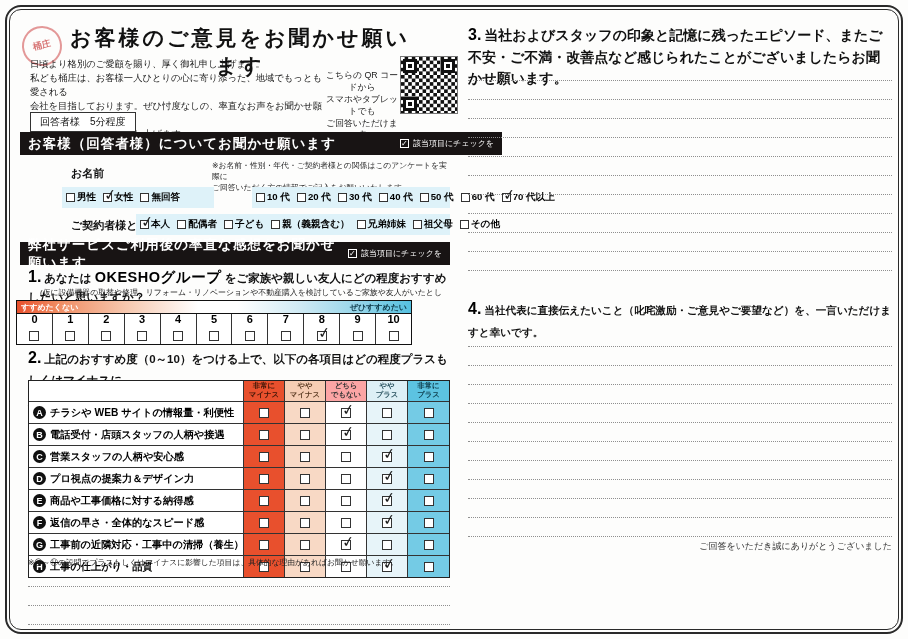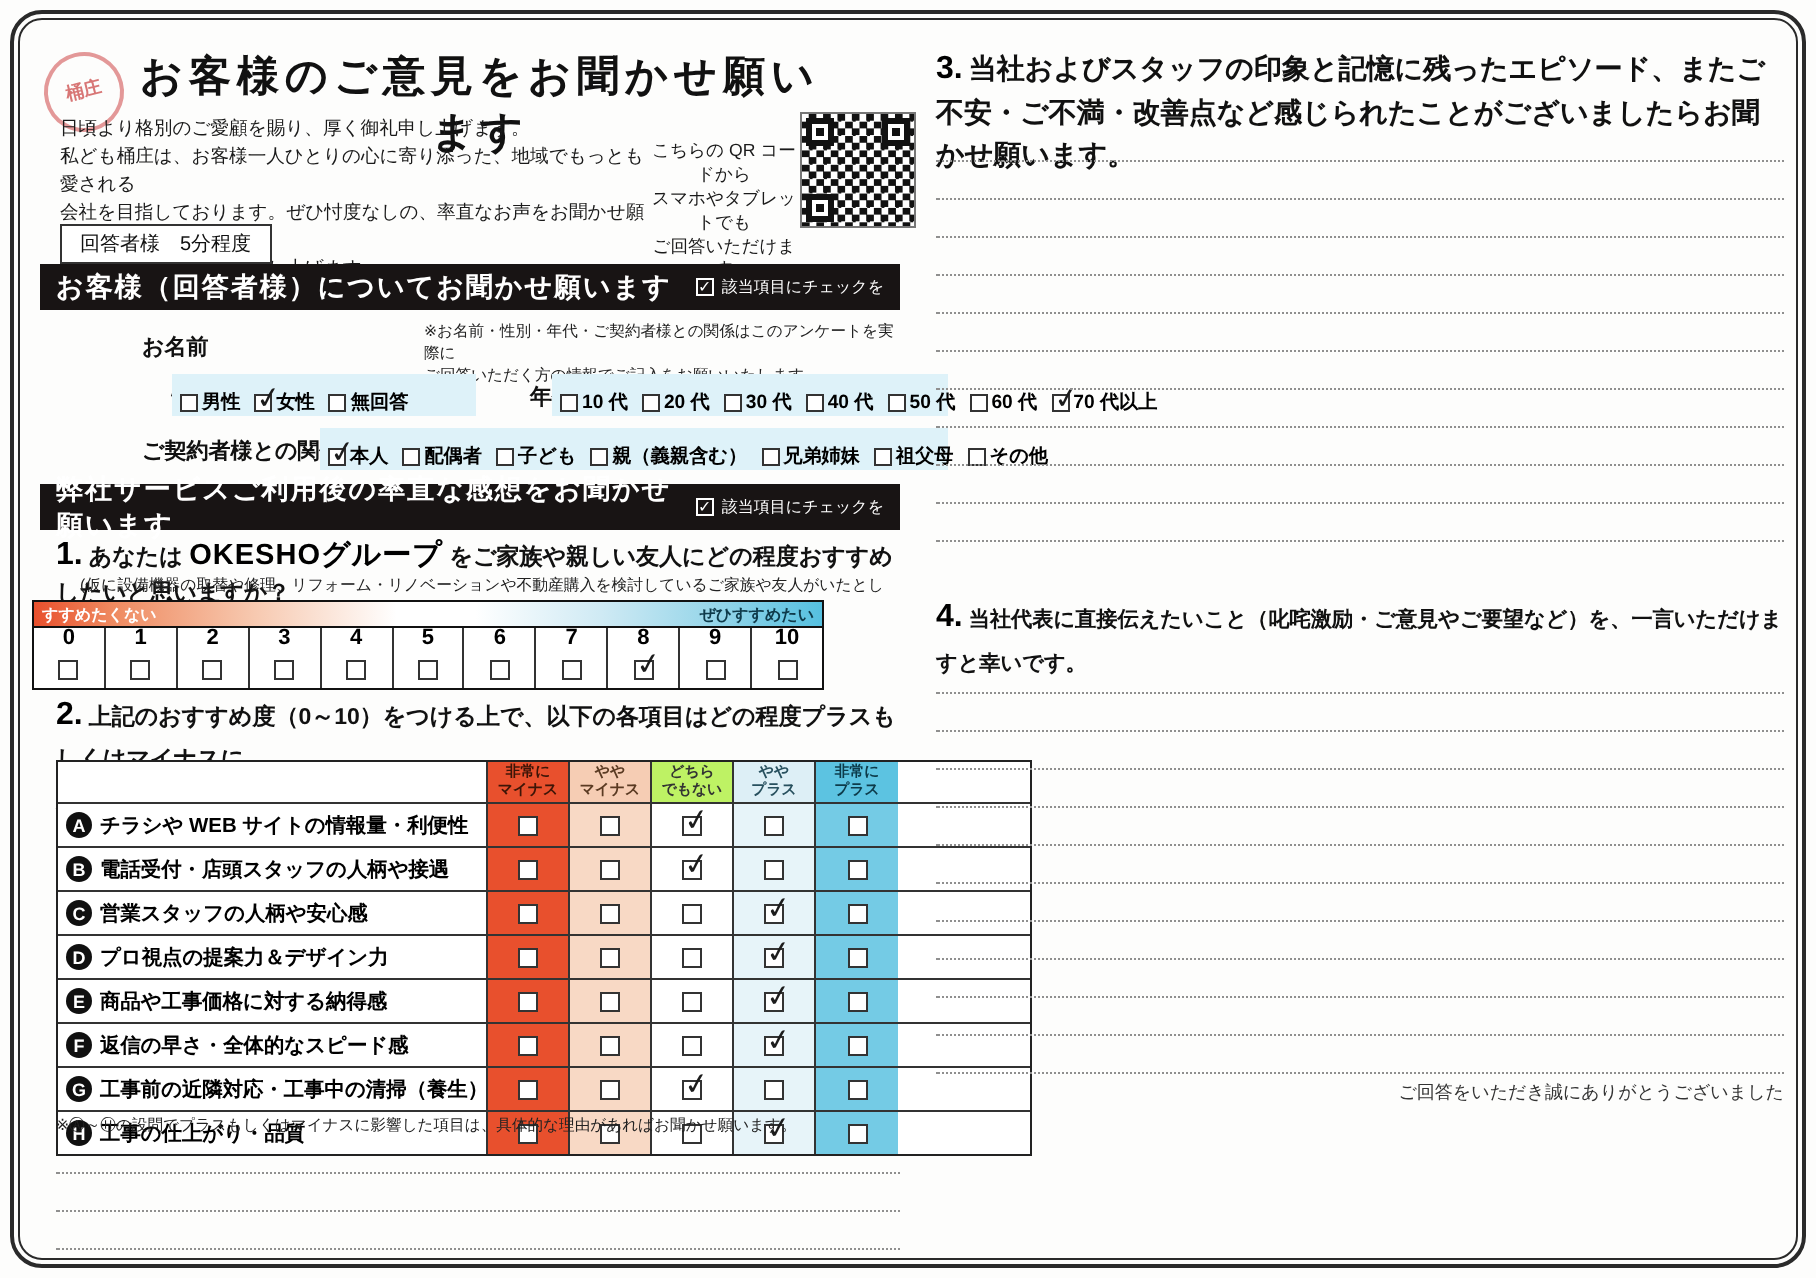--- a/index.html
+++ b/index.html
@@ -17,21 +17,21 @@
   .qr{width:58px;height:58px;border:1px solid #777;background:
       repeating-conic-gradient(#111 0% 25%, #fff 0% 50%) 0 0/7.2px 7.2px;position:relative;}
   .finder{position:absolute;width:14px;height:14px;border:3px solid #111;background:#fff;}
   .finder::after{content:"";position:absolute;inset:2px;background:#111;}
   .durbox{border:1.2px solid #333;padding:2px 9px;font-size:10px;color:#111;background:#fff;}
   .secbar{background:#181414;color:#fff;height:23px;display:flex;align-items:center;padding:0 8px;}
   .secbar .t{font-size:13.5px;font-weight:bold;letter-spacing:1px;flex:1;}
   .secbar .note{font-size:8px;display:flex;align-items:center;gap:4px;}
   .baricon{width:9px;height:9px;border:1px solid #fff;display:inline-flex;align-items:center;justify-content:center;font-size:8px;line-height:1;}
   .lbl{font-weight:bold;font-size:11px;color:#111;margin-left:41px;}
-  .strip{background:#def2f9;display:flex;align-items:flex-end;gap:0;padding:0 4px;height:21px;margin-left:24px;}
+  .strip{background:#def2f9;display:flex;align-items:center;gap:0;padding:0 4px;height:21px;}
   .opt{display:flex;align-items:center;margin-right:7px;position:relative;}
   .box{width:9px;height:9px;border:1.1px solid #333;background:#fff;display:inline-block;position:relative;flex:none;}
   .opt .olabel{font-size:9.6px;font-weight:bold;margin-left:2px;white-space:nowrap;}
   .check{position:absolute;top:-8px;left:0px;font-size:15px;font-weight:bold;color:#1c1c1c;transform:rotate(-8deg);pointer-events:none;}
   .smallnote{font-size:7.8px;color:#222;line-height:1.4;white-space:pre-line;}
   .qnum{font-size:16px;font-weight:bold;margin-right:3px;}
   .qtext{font-size:11.5px;font-weight:bold;color:#111;}
   .brand{font-size:14.5px;font-weight:bold;letter-spacing:.5px;}
   .qsub{font-size:7.9px;color:#222;}
   .scale{border:1.6px solid #111;background:#fff;}
@@ -80,21 +80,21 @@
   <div class="abs qr-note" style="left:324px;top:70px;width:76px;">こちらの QR コードから
 スマホやタブレットでも
 ご回答いただけます</div>
   <div class="abs qr" style="left:400px;top:56px;">
     <span class="finder" style="left:2px;top:2px;"></span>
     <span class="finder" style="right:2px;top:2px;"></span>
     <span class="finder" style="left:2px;bottom:2px;"></span>
   </div>
   <div class="abs durbox" style="left:30px;top:112px;">回答者様　5分程度</div>
 
-  <div class="abs secbar" style="left:20px;top:132px;width:430px;">
+  <div class="abs secbar" style="left:20px;top:132px;width:482px;">
     <span class="t">お客様（回答者様）についてお聞かせ願います</span>
     <span class="note">
       <span class="baricon">✓</span>
       <span>該当項目にチェックを</span>
     </span>
   </div>
 
   <div class="abs lbl" style="left:30px;top:166px;">お名前</div>
   <div class="abs smallnote" style="left:212px;top:161px;width:238px;">※お名前・性別・年代・ご契約者様との関係はこのアンケートを実際に
 ご回答いただく方の情報でご記入をお願いいたします。</div>
@@ -249,28 +249,28 @@
         </div>
       </div>
   </div>
 
   <div class="abs" style="left:28px;top:348px;width:422px;line-height:1.3;">
     <span class="qnum">2.</span><span class="qtext" style="white-space:pre-line;">上記のおすすめ度（0～10）をつける上で、以下の各項目はどの程度プラスもしくはマイナスに
 影響しましたか？</span>
     <span class="qsub">（評価できない項目や判断に迷う項目は「どちらでもない」にチェックを）</span>
   </div>
 
-  <div class="abs q2table" style="left:28px;top:380px;width:488px;">
+  <div class="abs q2table" style="left:28px;top:380px;width:422px;">
       <div class="trow thead">
         <div class="tlabel" style="height: 20px;"></div>
         <div class="tcell" style="height: 20px; background: rgb(232, 80, 45); color: rgb(61, 21, 7);">非常に
 マイナス</div>
         <div class="tcell" style="height: 20px; background: rgb(246, 205, 180); color: rgb(90, 58, 34);">やや
 マイナス</div>
-        <div class="tcell" style="height: 20px; background: #bef264; color: rgb(51, 51, 51);">どちら
+        <div class="tcell" style="height: 20px; background: #fca5a5; color: rgb(51, 51, 51);">どちら
 でもない</div>
         <div class="tcell" style="height: 20px; background: rgb(221, 239, 246); color: rgb(39, 80, 94);">やや
 プラス</div>
         <div class="tcell" style="height: 20px; background: rgb(92, 195, 225); color: rgb(13, 59, 74);">非常に
 プラス</div>
       </div>
       <div class="trow">
         <div class="tlabel" style="height: 21px;">
           <span class="circ">A</span>
           <span class="rowlabel">チラシや WEB サイトの情報量・利便性</span>

